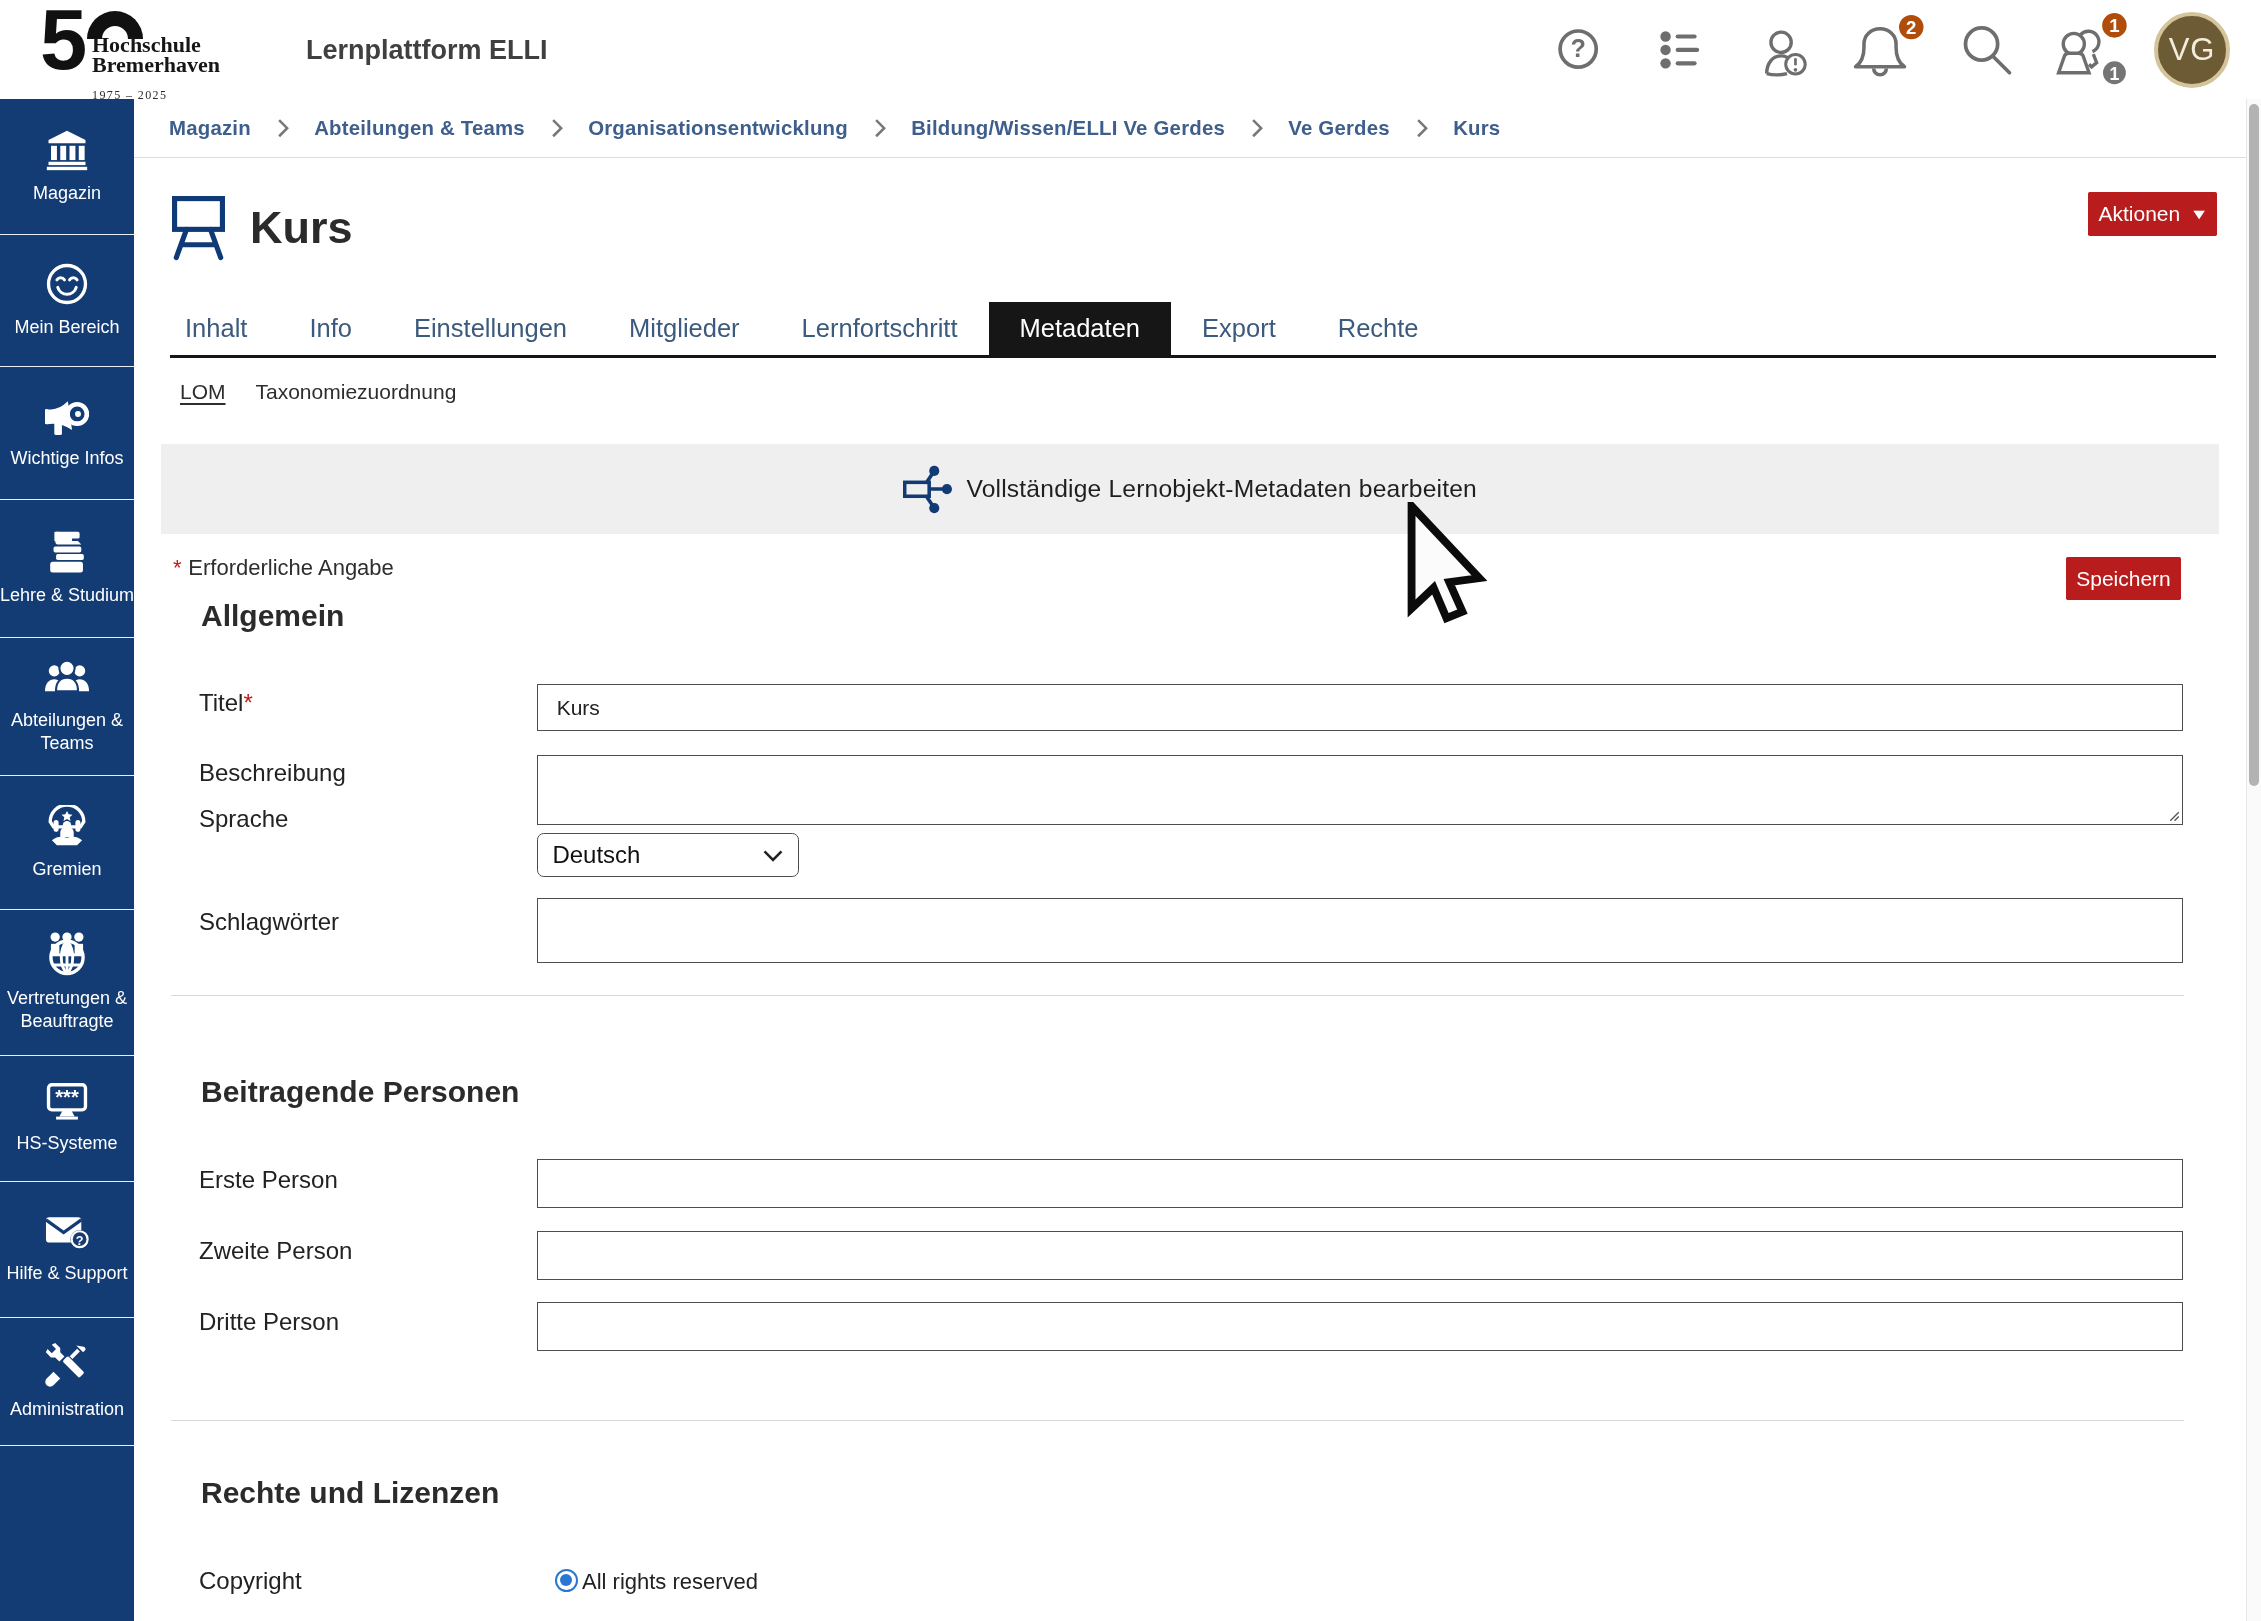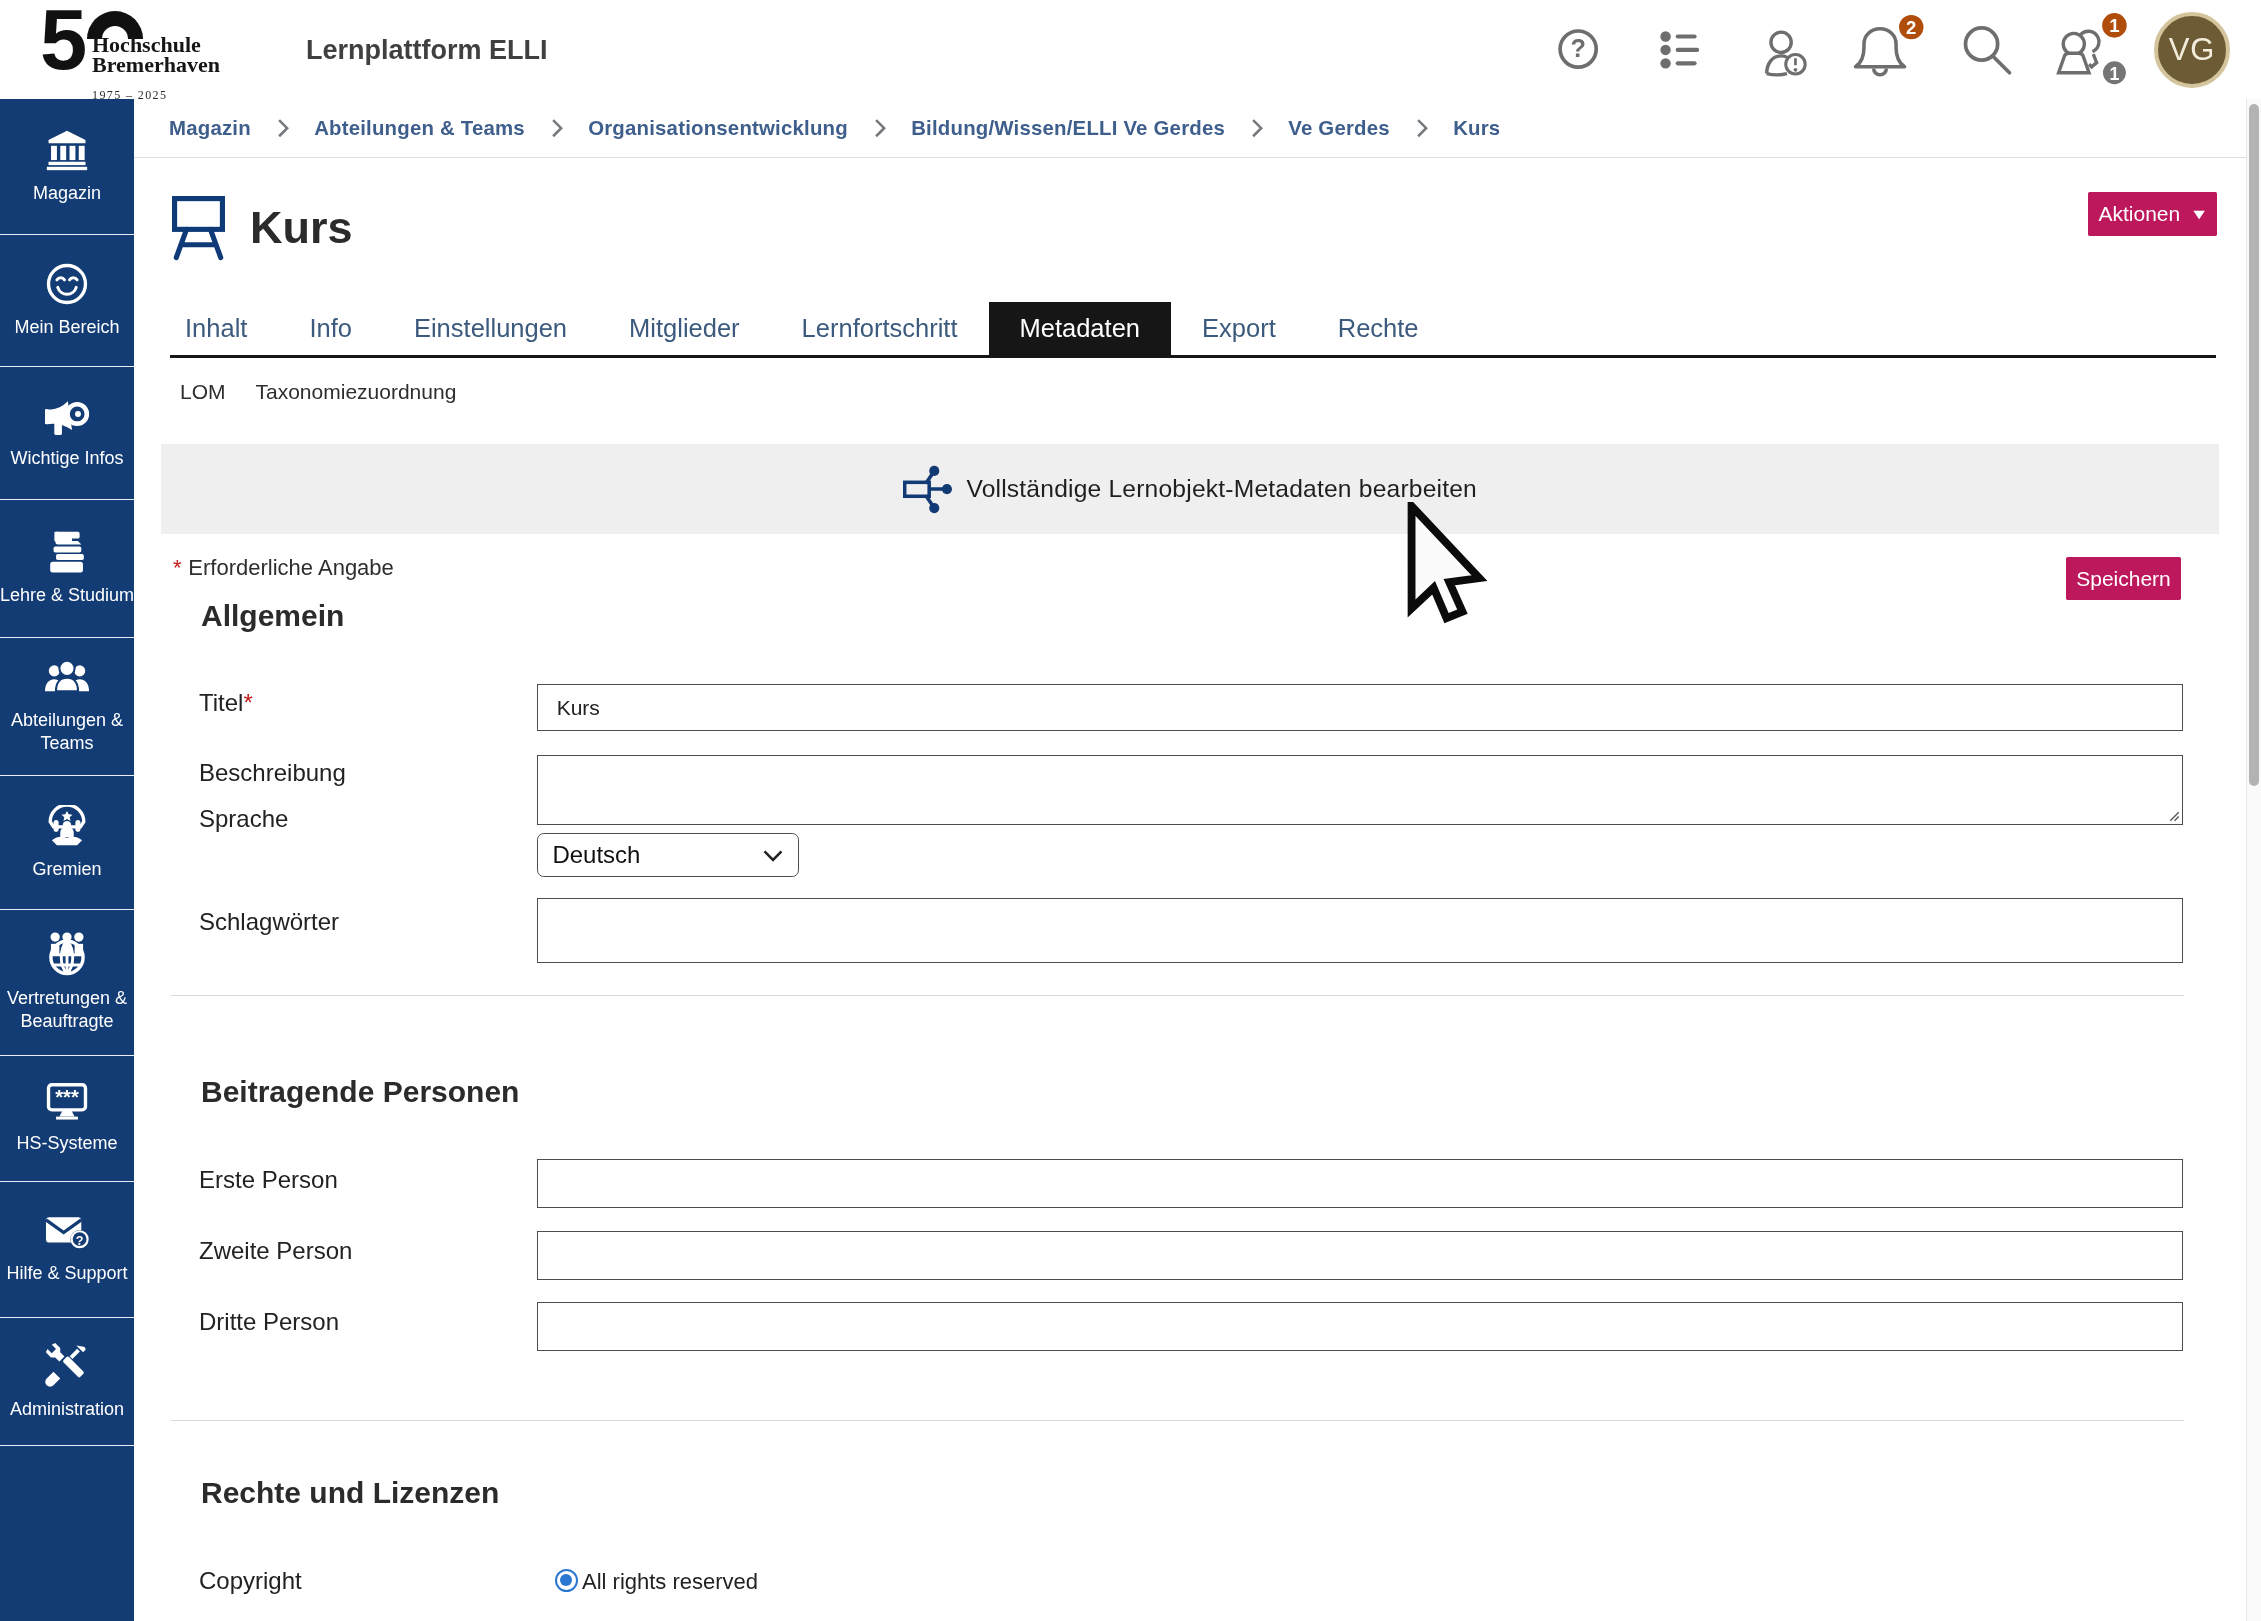--- a/index.html
+++ b/index.html
@@ -18,32 +18,32 @@
 
 .sidebar { position:absolute; left:0; top:99px; width:134px; height:1522px; background:#143c74; }
 .sitem { display:flex; flex-direction:column; align-items:center; justify-content:center; color:#fff; font-size:18px; line-height:23px; text-align:center; border-bottom:1.7px solid #e9eef6; white-space:nowrap; }
 .sitem svg { margin-bottom:11px; }
 
 .main { position:absolute; left:134px; top:99px; width:2127px; }
 .crumbs { height:59px; border-bottom:1.7px solid #dcdcdc; display:flex; align-items:center; padding-left:35px; font-size:20.4px; font-weight:bold; letter-spacing:0.2px; color:#3e5e8c; }
 .crumbs .sep { margin:0 24.6px 0 26px; display:flex; }
 .titleicon { position:absolute; left:172px; top:196px; }
 .h1 { position:absolute; left:250px; top:204px; font-size:45px; font-weight:bold; color:#2b2b2b; line-height:48px; }
-.btn-dark { position:absolute; background:#be185d; color:#fff; font-size:21px; display:flex; align-items:center; justify-content:center; border-radius:1.7px; }
+.btn-dark { position:absolute; background:#b91c1c; color:#fff; font-size:21px; display:flex; align-items:center; justify-content:center; border-radius:1.7px; }
 #aktionen { left:2088px; top:192px; width:129px; height:44px; }
 #aktionen .car { margin-left:12px; font-size:14.4px; transform:scaleX(1.35); }
 #speichern { left:2066px; top:557px; width:115px; height:43px; }
 
 .tabs { position:absolute; left:154px; top:302px; height:53px; display:flex; }
 .tabs:after { content:""; position:absolute; left:16px; top:53px; width:2046px; height:3.4px; background:#161616; }
 .tab { padding:0 31px; display:flex; align-items:center; font-size:25.5px; color:#3c5a7d; height:53px; }
 .tab.active { background:#161616; color:#fff; }
 .subtabs { position:absolute; left:180px; top:380px; display:flex; font-size:21px; color:#2e2e2e; }
 .subtabs .st { margin-right:30px; }
-.subtabs .on { text-underline-offset:4.2px; }
+.subtabs .on { text-decoration:underline; text-underline-offset:4.2px; }
 
 .banner { position:absolute; left:161px; top:444px; width:2058px; height:90px; background:#efefef; display:flex; align-items:center; justify-content:center; font-size:24.6px; letter-spacing:0.2px; color:#1f1f1f; }
 .banner svg { margin-right:14.4px; }
 
 .reqnote { position:absolute; left:173px; top:555px; font-size:22px; color:#2e2e2e; }
 .reqnote .star { color:#c11b17; margin-right:6.8px; }
 .h2 { position:absolute; left:201px; font-size:30px; font-weight:bold; color:#2b2b2b; }
 .flabel { position:absolute; left:199px; font-size:24px; color:#222; line-height:29px; }
 .star { color:#c11b17; }
 .finput { position:absolute; left:537px; width:1646px; border:1.7px solid #4e4e4e; background:#fff; font-size:21px; color:#222; padding:0 18.7px; display:flex; align-items:center; }

